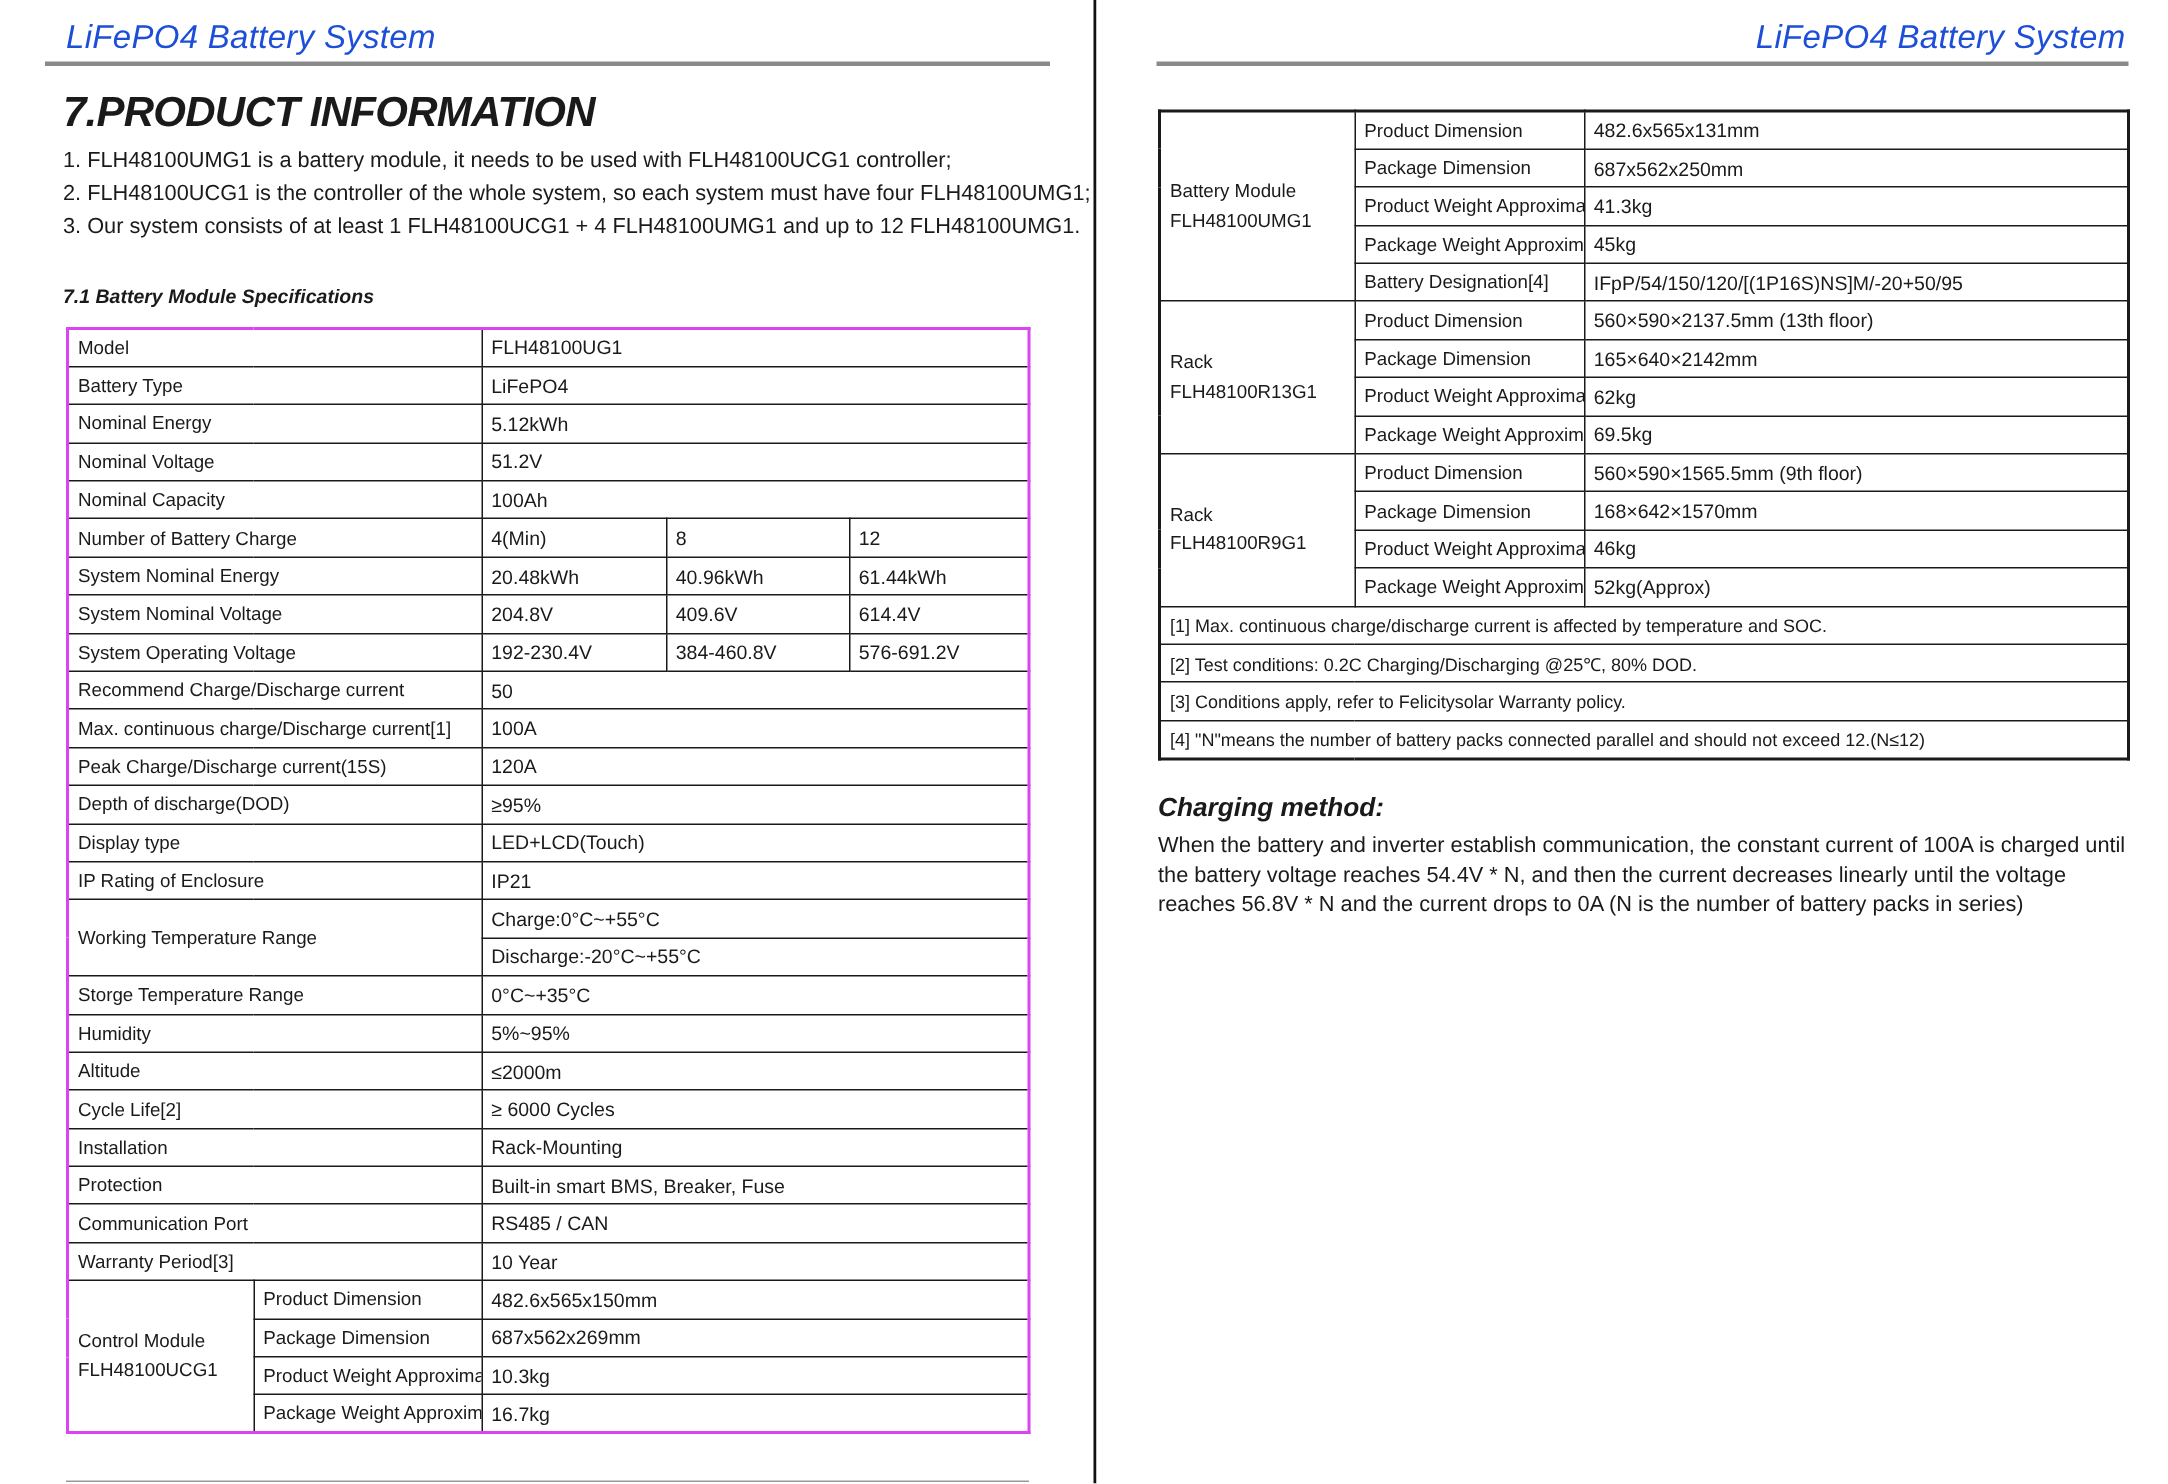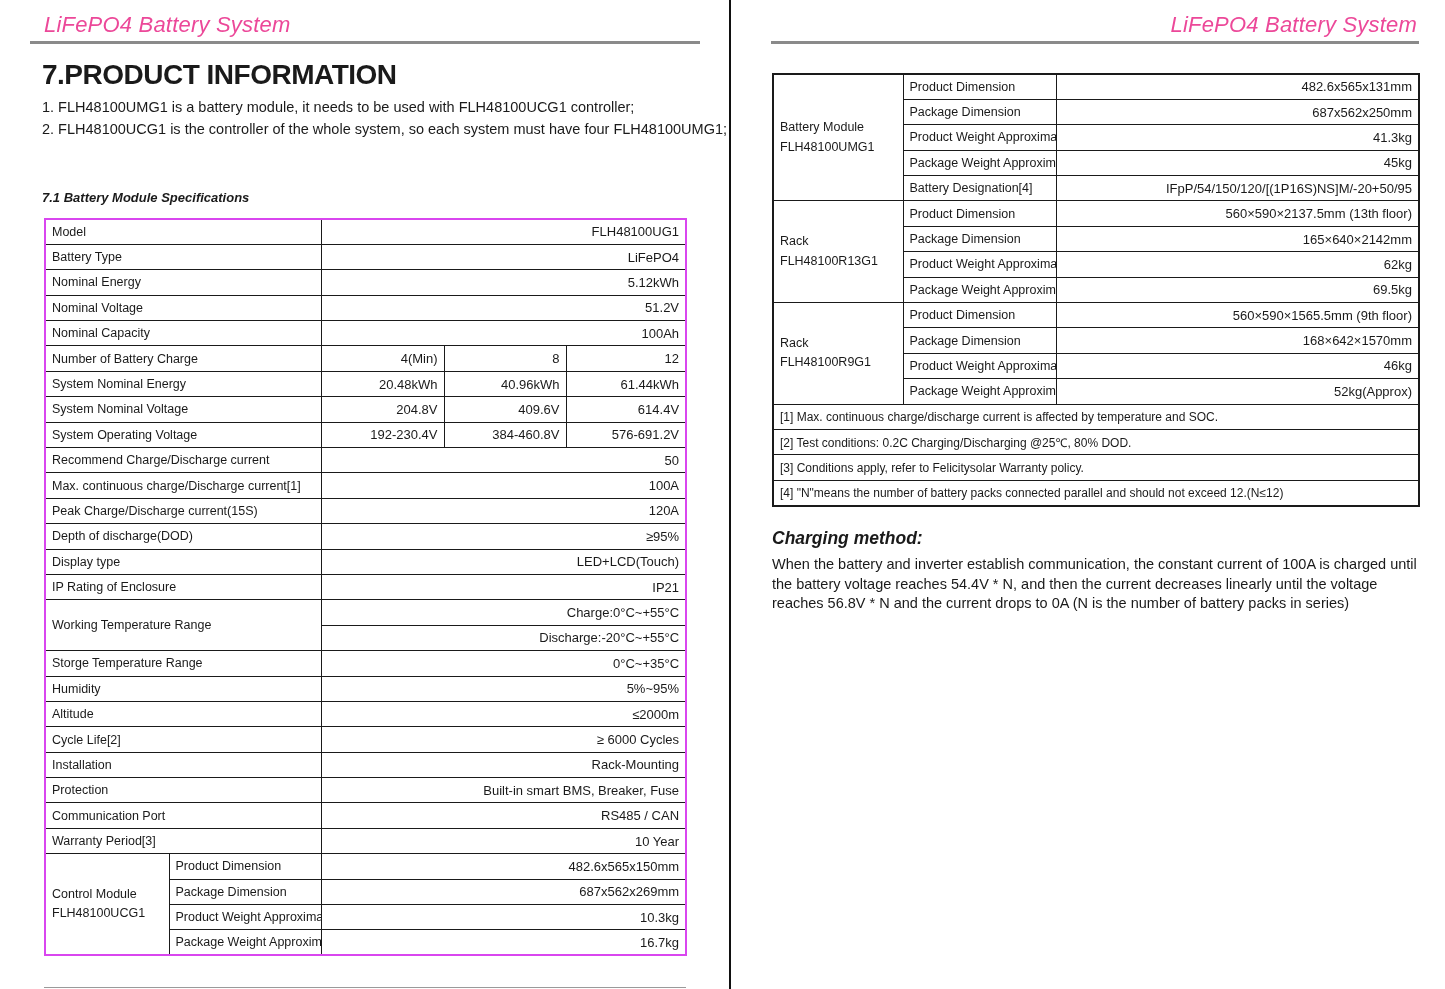--- a/index.html
+++ b/index.html
@@ -4,53 +4,54 @@
 <style>
   * { margin: 0; padding: 0; box-sizing: border-box; }
   html, body { width: 1445px; height: 989px; background: #ffffff; overflow: hidden; }
   body { font-family: "Liberation Sans", sans-serif; color: #1a1a1a; position: relative; }
 
   .page { position: absolute; top: 0; height: 989px; background: #fff; }
   .page-left  { left: 0; width: 729px; }
   .page-right { left: 731px; width: 714px; }
   .page-divider { position: absolute; top: 0; left: 729px; width: 2px; height: 989px; background: #111; }
 
-  .hdr-title { position: absolute; top: 12px; font-size: 22px; font-style: italic; color: #ec4899; letter-spacing: 0.2px; }
+  .hdr-title { position: absolute; top: 12px; font-size: 22px; font-style: italic; color: #1d4ed8; letter-spacing: 0.2px; }
   .hdr-rule  { position: absolute; top: 41px; height: 3px; background: #8a8a8a; }
 
-  .section-title { position: absolute; left: 42px; top: 59px; font-size: 28px; font-weight: bold; letter-spacing: -0.5px; text-align: right; }
+  .section-title { position: absolute; left: 42px; top: 59px; font-size: 28px; font-weight: bold; font-style: italic; letter-spacing: -0.5px; text-align: right; }
   .intro { position: absolute; left: 42px; top: 96px; font-size: 14.5px; line-height: 22px; }
   .subsection-title { position: absolute; left: 42px; top: 190px; font-size: 13px; font-weight: bold; font-style: italic; }
 
   table { border-collapse: collapse; table-layout: fixed; background: #fff; }
   table.spec { position: absolute; left: 44px; top: 218px; width: 641px; border: 2px solid #d946ef; }
   table.dims { position: absolute; left: 41px; top: 73px; width: 646px; border: 2px solid #1a1a1a; }
   td { border: 1px solid #1a1a1a; height: 25.4px; padding: 1px 6px; overflow: hidden; white-space: nowrap; }
   td.lbl { text-align: left;  font-size: 12.5px; }
-  td.val { text-align: right; font-size: 13px; }
+  td.val { text-align: left; font-size: 13px; }
   td.grp { text-align: left; font-size: 12.5px; vertical-align: middle; line-height: 1.55; white-space: normal; }
   td.note { text-align: left; font-size: 12px; }
 
   .cutoff-line { position: absolute; left: 44px; top: 987px; width: 642px; height: 1px; background: #9a9a9a; }
 
   .charging-title { position: absolute; left: 41px; top: 528px; font-size: 17.5px; font-weight: bold; font-style: italic; }
   .charging-body  { position: absolute; left: 41px; top: 555px; width: 655px; font-size: 14.5px; line-height: 19.5px; }
 </style>
 </head>
 <body>
 
 <div class="page page-left">
   <div class="hdr-title" style="left:44px">LiFePO4 Battery System</div>
   <div class="hdr-rule" style="left:30px; width:670px"></div>
 
   <div class="section-title">7.PRODUCT INFORMATION</div>
 
   <div class="intro">
     <div>1. FLH48100UMG1 is a battery module, it needs to be used with FLH48100UCG1 controller;</div>
     <div>2. FLH48100UCG1 is the controller of the whole system, so each system must have four FLH48100UMG1;</div>
+    <div>3. Our system consists of at least 1 FLH48100UCG1 + 4 FLH48100UMG1 and up to 12 FLH48100UMG1.</div>
   </div>
 
   <div class="subsection-title">7.1 Battery Module Specifications</div>
 
   <table class="spec">
     <colgroup>
         <col style="width:124px">
         <col style="width:152px">
         <col style="width:123px">
         <col style="width:122px">

